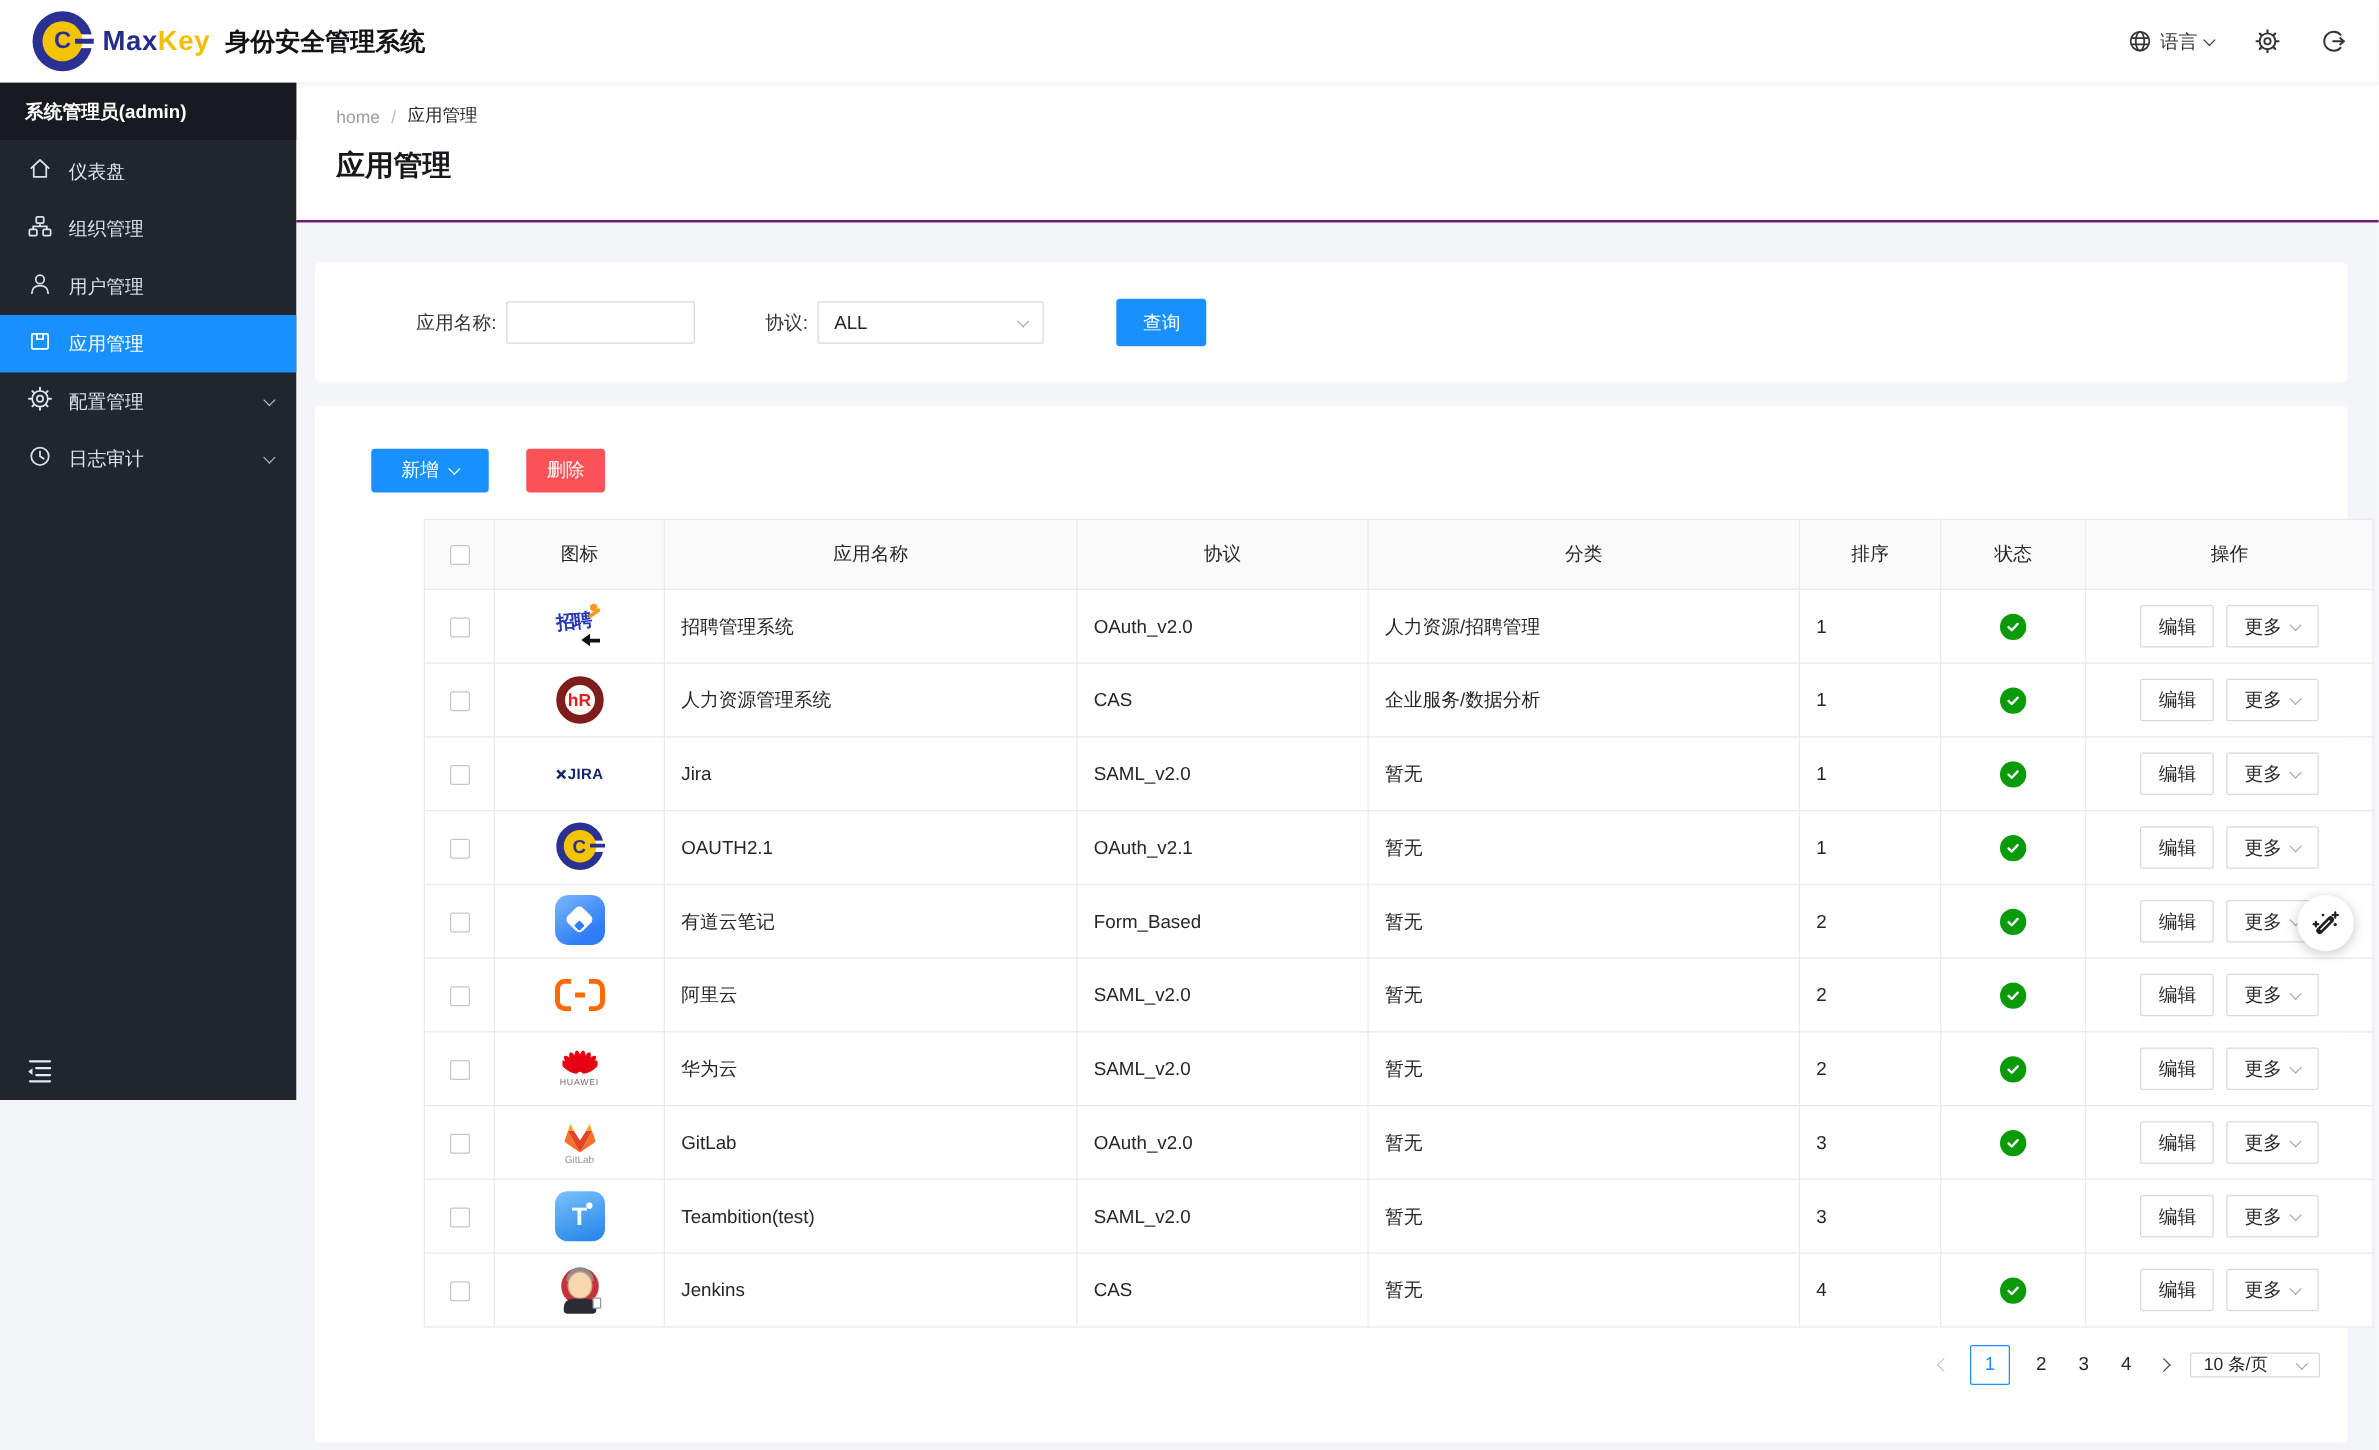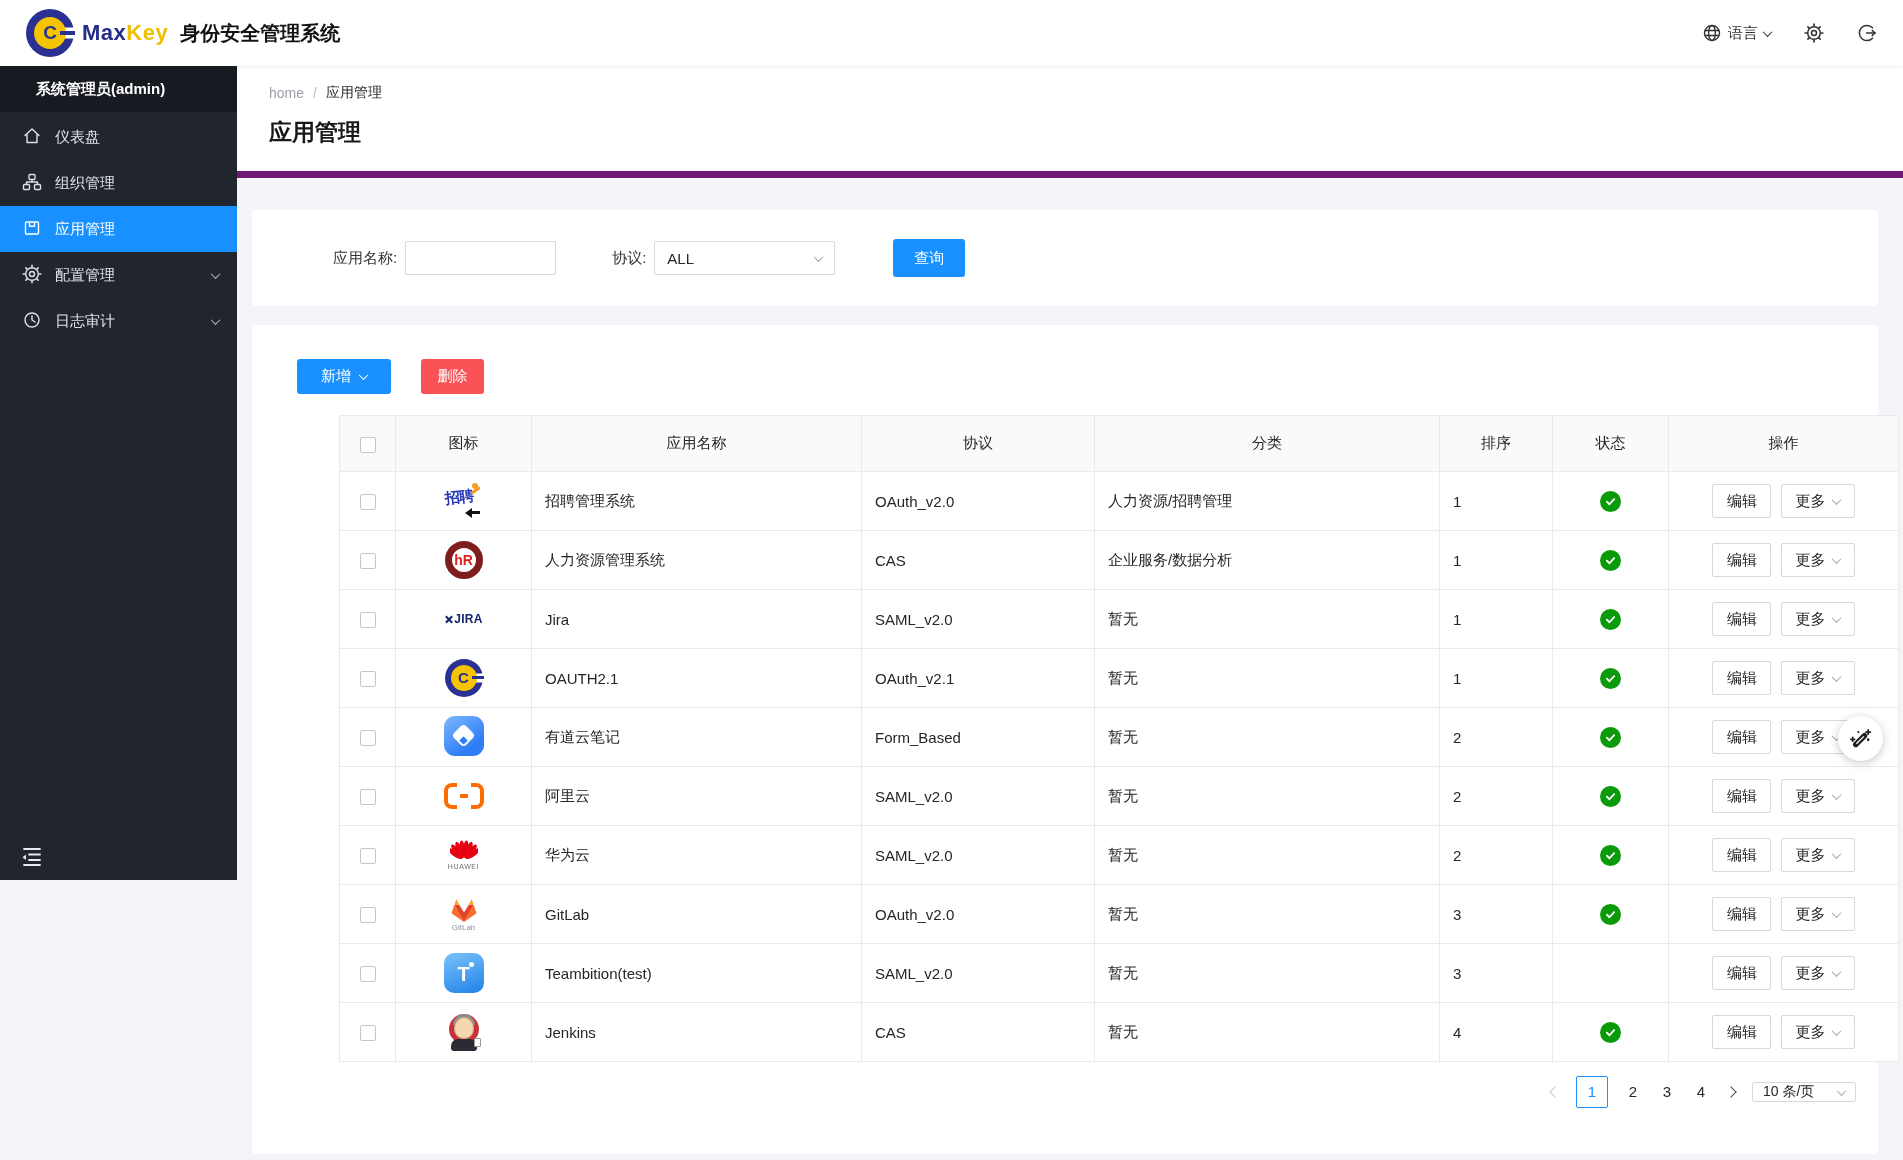--- a/index.html
+++ b/index.html
@@ -33,31 +33,31 @@
   .lang-switch { display:flex; align-items:center; gap:6px; font-size:15px; cursor:pointer; }
   .hdr-ic { width:20px; height:20px; display:block; }
   .caret { display:inline-block; width:7px; height:7px; border-style:solid; border-color:currentColor; border-width:0 1.4px 1.4px 0; transform:rotate(45deg) translate(-1px,-1px); }
   .caret.gray { border-color:#a6a6a6; }
   .caret.white { border-color:#fff; }
   
   .sidebar {
     position:absolute; top:66px; left:0; width:237px; height:814px;
     background:#21252e; color:#dde1e6; z-index:20;
   }
-  .admin-bar { height:46px; background:#171a20; color:#fff; font-weight:700; font-size:15px; display:flex; align-items:center; padding-left:36px; }
+  .admin-bar { height:46px; background:#171a20; color:#fff; font-weight:700; font-size:15px; display:flex; align-items:center; padding-left:20px; }
   .menu { padding-top:2px; }
   .menu-item { height:46px; display:flex; align-items:center; padding:0 18px 0 22px; font-size:15px; cursor:pointer; }
   .menu-item .mi-icon { width:20px; height:20px; margin-right:13px; display:flex; align-items:center; justify-content:center; }
   .menu-item .mi-icon svg { width:20px; height:20px; }
   .menu-item .mi-caret { margin-left:auto; opacity:.8; }
   .menu-item.active { background:#1890ff; color:#fff; }
   .fold-btn { position:absolute; left:20px; bottom:12px; width:24px; height:24px; color:#e8eaee; cursor:pointer; }
   
   .main { position:absolute; left:237px; top:66px; width:1666px; height:1094px; }
-  .page-head { background:#fff; height:112px; padding:18px 0 0 32px; border-bottom:7px solid #701a75; }
+  .page-head { background:#fff; height:112px; padding:18px 0 0 32px; border-bottom:2px solid #701a75; }
   .breadcrumb { display:flex; align-items:center; font-size:14px; gap:9px; }
   .bc-home { color:#9aa0a6; cursor:pointer; }
   .bc-sep { color:#b9bcc0; }
   .bc-current { color:#262626; }
   .page-title { margin-top:15px; font-size:23px; font-weight:600; color:#17181a; }
   .content { padding:32px 25px 0 15px; }
   .card { background:#fff; border-radius:4px; }
   
   .filter-card { height:96px; display:flex; align-items:center; padding:0 45px; margin-bottom:19px; }
   .f-label { font-size:15px; color:#333;margin-left:36px; }
@@ -196,20 +196,30 @@
           <span><svg viewBox="0 0 20 20" fill="none" stroke="currentColor" stroke-width="1.4" stroke-linejoin="round">
               <rect x="7" y="2.5" width="6" height="5" rx="1"></rect>
               <rect x="1.5" y="12.5" width="6" height="5" rx="1"></rect>
               <rect x="12.5" y="12.5" width="6" height="5" rx="1"></rect>
               <path d="M10 7.5 V10 M4.5 12.5 V10 H15.5 V12.5"></path>
             </svg></span>
         </span>
     <span class="mi-label">组织管理</span>
 
   </div>
+      <div class="menu-item">
+    <span class="mi-icon">
+          <span><svg viewBox="0 0 20 20" fill="none" stroke="currentColor" stroke-width="1.4" stroke-linecap="round">
+              <circle cx="10" cy="6.5" r="3.4"></circle>
+              <path d="M3.5 17.5 C3.5 13.5 6.4 11.5 10 11.5 C13.6 11.5 16.5 13.5 16.5 17.5"></path>
+            </svg></span>
+        </span>
+    <span class="mi-label">用户管理</span>
+
+  </div>
       <div class="menu-item active">
     <span class="mi-icon">
           <span><svg viewBox="0 0 20 20" fill="none" stroke="currentColor" stroke-width="1.4" stroke-linejoin="round">
               <rect x="3.5" y="4" width="13" height="12" rx="1"></rect>
               <path d="M7.5 4 V8.2 H12.5 V4"></path>
             </svg></span>
         </span>
     <span class="mi-label">应用管理</span>
 
   </div>

